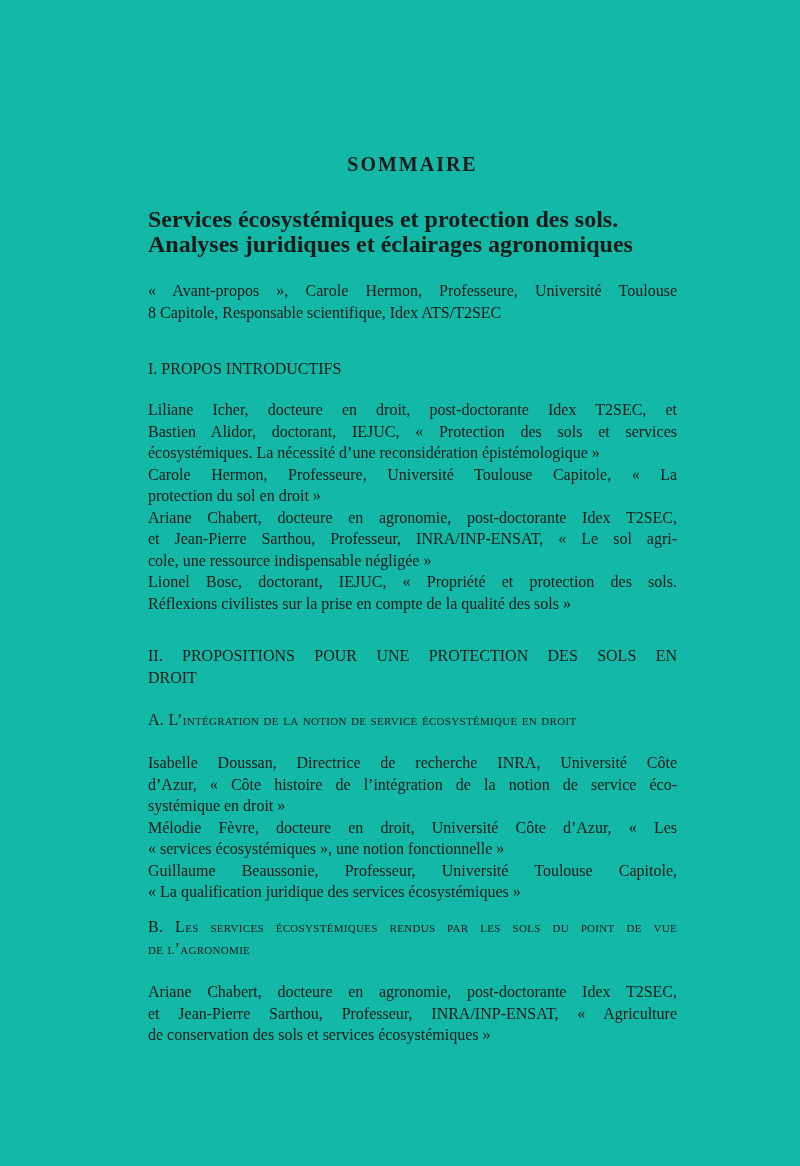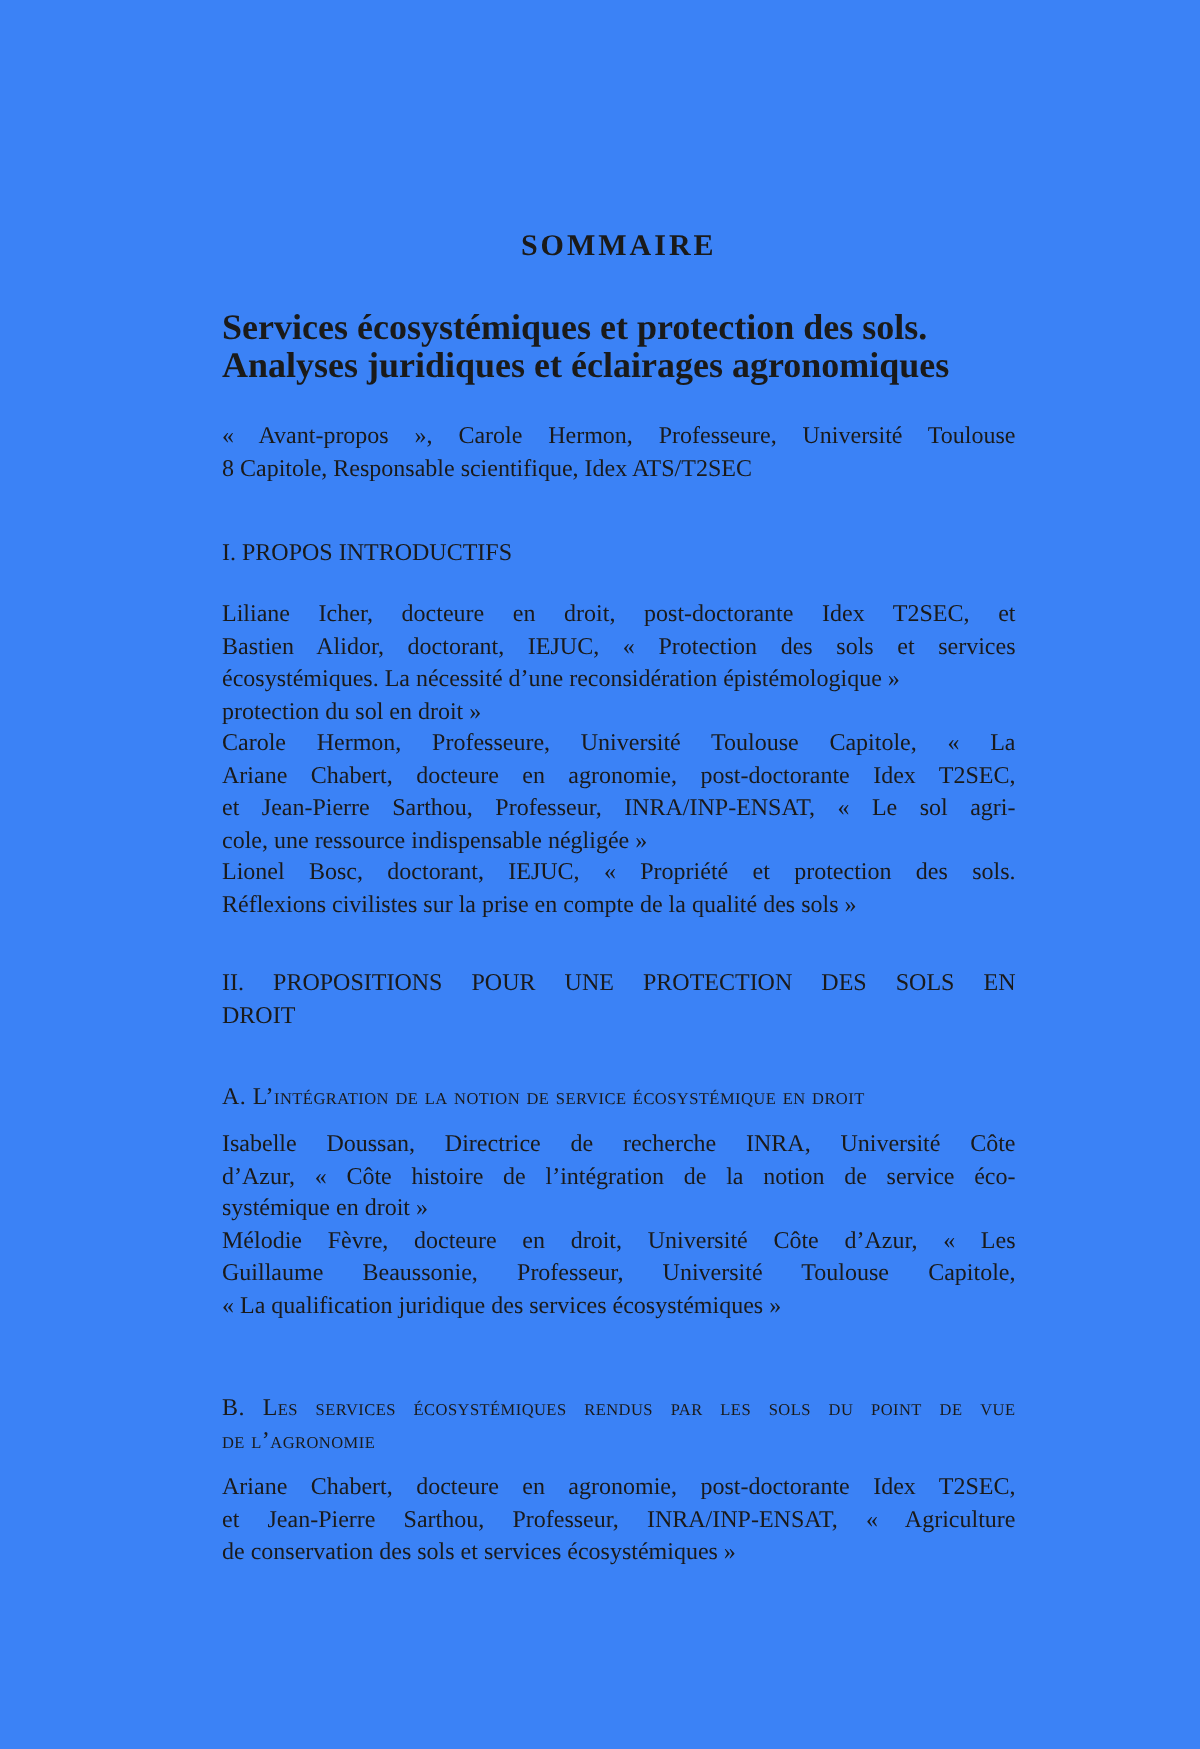--- a/index.html
+++ b/index.html
@@ -17,33 +17,33 @@
   .body-block{font-size:16px;line-height:21.5px;}
   .foreword{top:280px;}
   .b1{top:399px;}
   .bA{top:752px;}
   .bB{top:981px;}
   .sec-heading{font-size:16px;line-height:22px;}
   .h1{top:358px;}
   .h2{top:645px;}
   .sub-heading{
     font-size:16px;line-height:21.5px;
-    font-variant:small-caps;letter-spacing:0.3px;margin-top:12px;
+    font-variant:small-caps;letter-spacing:0.3px;
   }
   .hA{top:709px;}
   .hB{top:916px;}
   .line{white-space:nowrap;}
   .line.j{
     text-align:justify;text-align-last:justify;text-justify:inter-word;
   }
 </style>
 </head>
 <body>
 
-<div class="page" style="background: #3b82f6; color: rgb(26, 26, 26);">
+<div class="page" style="background: #14b8a6; color: rgb(26, 26, 26);">
 
   <div class="col sommaire">SOMMAIRE</div>
 
   <div class="col book-title">
       <div class="line">Services écosystémiques et protection des sols.</div>
       <div class="line">Analyses juridiques et éclairages agronomiques</div>
     </div>
 
   <div class="col body-block foreword">
       <div class="line j">« Avant-propos », Carole Hermon, Professeure, Université Toulouse</div>
@@ -54,22 +54,22 @@
       <div class="line">I. PROPOS INTRODUCTIFS</div>
     </div>
 
   <div class="col body-block b1">
       <div>
         <div class="line j">Liliane Icher, docteure en droit, post-doctorante Idex T2SEC, et</div>
         <div class="line j">Bastien Alidor, doctorant, IEJUC, « Protection des sols et services</div>
         <div class="line">écosystémiques. La nécessité d’une reconsidération épistémologique »</div>
       </div>
       <div>
+        <div class="line j">Carole Hermon, Professeure, Université Toulouse Capitole, « La</div>
         <div class="line">protection du sol en droit »</div>
-        <div class="line j">Carole Hermon, Professeure, Université Toulouse Capitole, « La</div>
       </div>
       <div>
         <div class="line j">Ariane Chabert, docteure en agronomie, post-doctorante Idex T2SEC,</div>
         <div class="line j">et Jean-Pierre Sarthou, Professeur, INRA/INP-ENSAT, « Le sol agri-</div>
         <div class="line">cole, une ressource indispensable négligée »</div>
       </div>
       <div>
         <div class="line j">Lionel Bosc, doctorant, IEJUC, « Propriété et protection des sols.</div>
         <div class="line">Réflexions civilistes sur la prise en compte de la qualité des sols »</div>
       </div>
@@ -85,20 +85,21 @@
     </div>
 
   <div class="col body-block bA">
       <div>
         <div class="line j">Isabelle Doussan, Directrice de recherche INRA, Université Côte</div>
         <div class="line j">d’Azur, « Côte histoire de l’intégration de la notion de service éco-</div>
         <div class="line">systémique en droit »</div>
       </div>
       <div>
         <div class="line j">Mélodie Fèvre, docteure en droit, Université Côte d’Azur, « Les</div>
+        <div class="line">« services écosystémiques », une notion fonctionnelle »</div>
       </div>
       <div>
         <div class="line j">Guillaume Beaussonie, Professeur, Université Toulouse Capitole,</div>
         <div class="line">« La qualification juridique des services écosystémiques »</div>
       </div>
     </div>
 
   <div class="col sub-heading hB">
       <div class="line j">B. Les services écosystémiques rendus par les sols du point de vue</div>
       <div class="line">de l’agronomie</div>

